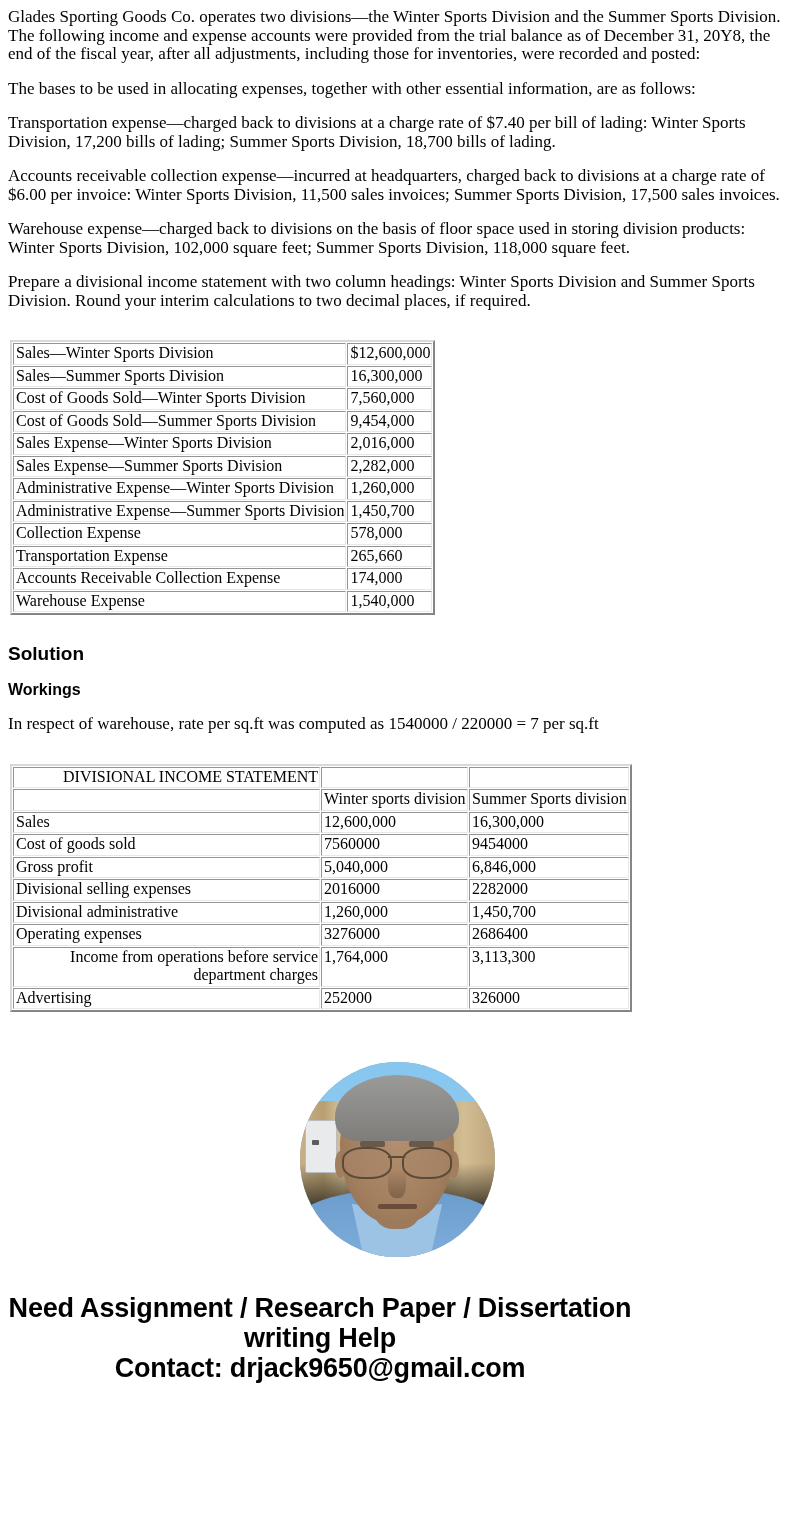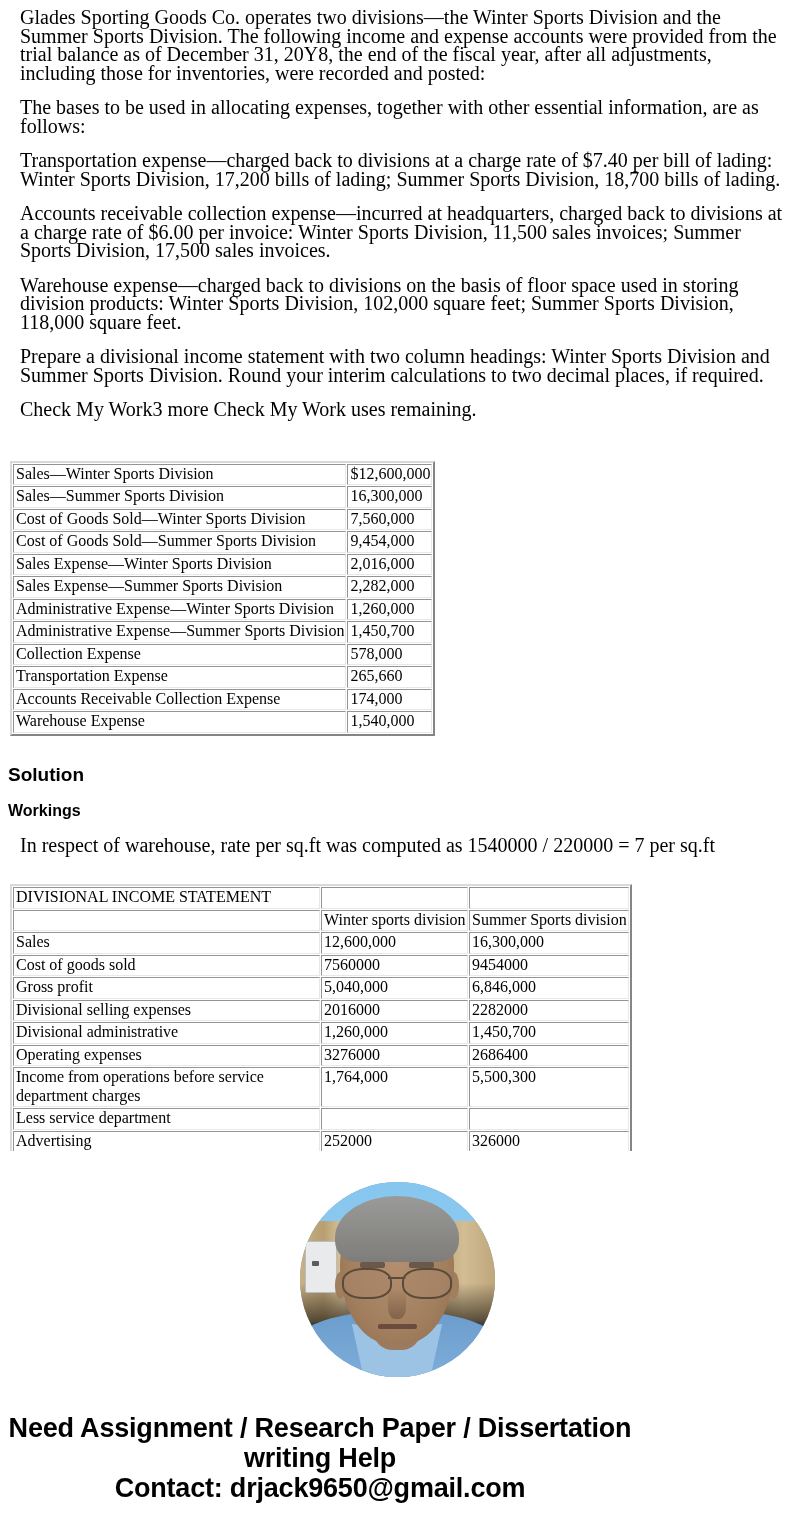--- a/index.html
+++ b/index.html
@@ -12,47 +12,47 @@
     font-family: "Liberation Serif", "DejaVu Serif", serif;
     color: #000000;
     -webkit-font-smoothing: antialiased;
   }
   .page {
     width: 794px;
     box-sizing: border-box;
     padding: 8px 8px 0 8px;
   }
   p.para {
-    font-size: 20px;
+    font-size: 17px;
     line-height: 18.5px;
-    margin: 0 0 16px 12px;
+    margin: 0 0 16px 0;
     text-align: left;
   }
   p.para:first-child { margin-top: 0; }
 
   
   table.dtable {
     border-collapse: separate;
     border-spacing: 1px;
     border: 2px outset #d9d9d9;
     background: #ffffff;
     font-size: 16px;
     line-height: 18.5px;
     margin: 0;
   }
   table.dtable td {
     border: 1px inset #e8e8e8;
     padding: 0px 1px 1px 2px;
     vertical-align: top;
     white-space: nowrap;
   }
-  table.dtable td.wrapcell { white-space: normal; }
-
-  
-  #tbl-accounts { margin-left: 2px; margin-top: 12px; font-family: Liberation Serif, serif; }
+  table.dtable td.wrapcell { white-space: normal; text-align: right; }
+
+  
+  #tbl-accounts { margin-left: 2px; margin-top: 0; font-family: Liberation Serif, serif; }
   #tbl-accounts td.label { width: 328px; }
   #tbl-accounts td.amount { width: 78px; }
 
   
   #tbl-income { margin-left: 2px; margin-top: 0; }
   #tbl-income td.t2label { width: 302px; }
   #tbl-income td.t2col { width: 142px; font-family: Liberation Serif, serif; }
 
   .clipwrap {
     height: 267px;
@@ -205,21 +205,20 @@
 <body>
 
 <div class="page">
 
   <p class="para">Glades Sporting Goods Co. operates two divisions—the Winter Sports Division and the Summer Sports Division. The following income and expense accounts were provided from the trial balance as of December 31, 20Y8, the end of the fiscal year, after all adjustments, including those for inventories, were recorded and posted:</p>
   <p class="para">The bases to be used in allocating expenses, together with other essential information, are as follows:</p>
   <p class="para">Transportation expense—charged back to divisions at a charge rate of $7.40 per bill of lading: Winter Sports Division, 17,200 bills of lading; Summer Sports Division, 18,700 bills of lading.</p>
   <p class="para">Accounts receivable collection expense—incurred at headquarters, charged back to divisions at a charge rate of $6.00 per invoice: Winter Sports Division, 11,500 sales invoices; Summer Sports Division, 17,500 sales invoices.</p>
   <p class="para">Warehouse expense—charged back to divisions on the basis of floor space used in storing division products: Winter Sports Division, 102,000 square feet; Summer Sports Division, 118,000 square feet.</p>
   <p class="para">Prepare a divisional income statement with two column headings: Winter Sports Division and Summer Sports Division. Round your interim calculations to two decimal places, if required.</p>
-  <p class="para">Check My Work3 more Check My Work uses remaining.</p>
 
   <div class="spacer-before-t1"></div>
 
   <table id="tbl-accounts" class="dtable">
     <tbody>
       <tr>
         <td class="label">Sales—Winter Sports Division</td>
         <td class="amount">$12,600,000</td>
       </tr>
       <tr>
@@ -314,26 +313,21 @@
           <td class="t2col">1,450,700</td>
         </tr>
         <tr>
           <td class="t2label">Operating expenses</td>
           <td class="t2col">3276000</td>
           <td class="t2col">2686400</td>
         </tr>
         <tr>
           <td class="t2label wrapcell">Income from operations before service department charges</td>
           <td class="t2col">1,764,000</td>
-          <td class="t2col">5,500,300</td>
-        </tr>
-        <tr>
-          <td class="t2label">Less service department</td>
-          <td class="t2col"></td>
-          <td class="t2col"></td>
+          <td class="t2col">3,113,300</td>
         </tr>
         <tr>
           <td class="t2label">Advertising</td>
           <td class="t2col">252000</td>
           <td class="t2col">326000</td>
         </tr>
       </tbody>
     </table>
   </div>
 

